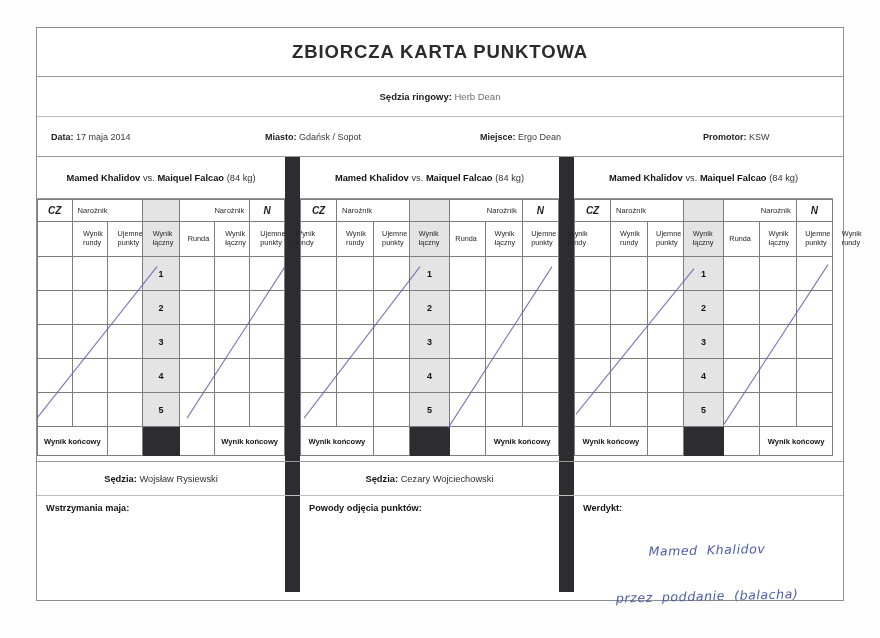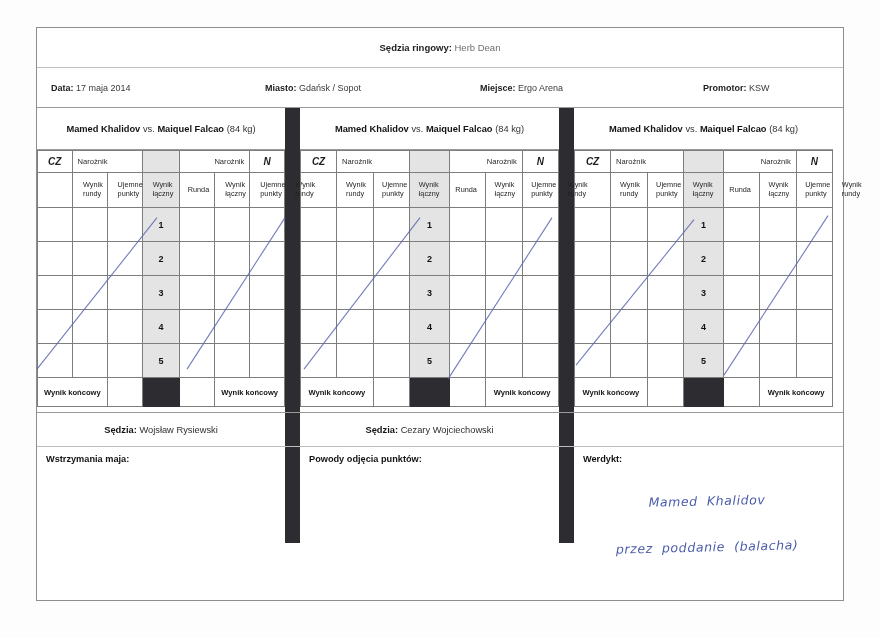--- a/index.html
+++ b/index.html
@@ -245,40 +245,43 @@
     white-space: pre;
   }
   .hand .l2 { padding-left: 12px; display: block; }
 </style>
 </head>
 <body>
 
 <div id="page">
   <div class="sheet">
 
+    <div class="title-row">
+      <div class="doc-title">ZBIORCZA KARTA PUNKTOWA</div>
+    </div>
 
     <div class="ref-row">
       <div class="ref-line">
         <b>Sędzia ringowy:</b>
         <span class="val">Herb Dean</span>
       </div>
     </div>
 
     <div class="meta-row">
       <div class="meta-item m1">
         <b>Data:</b>
         <span class="val">17 maja 2014</span>
       </div>
       <div class="meta-item m2">
         <b>Miasto:</b>
         <span class="val">Gdańsk / Sopot</span>
       </div>
       <div class="meta-item m3">
         <b>Miejsce:</b>
-        <span class="val">Ergo Arena</span>
+        <span class="val">Ergo Dean</span>
       </div>
       <div class="meta-item m4">
         <b>Promotor:</b>
         <span class="val">KSW</span>
       </div>
     </div>
 
     <div class="panels">
 
       <div class="panel p1">

